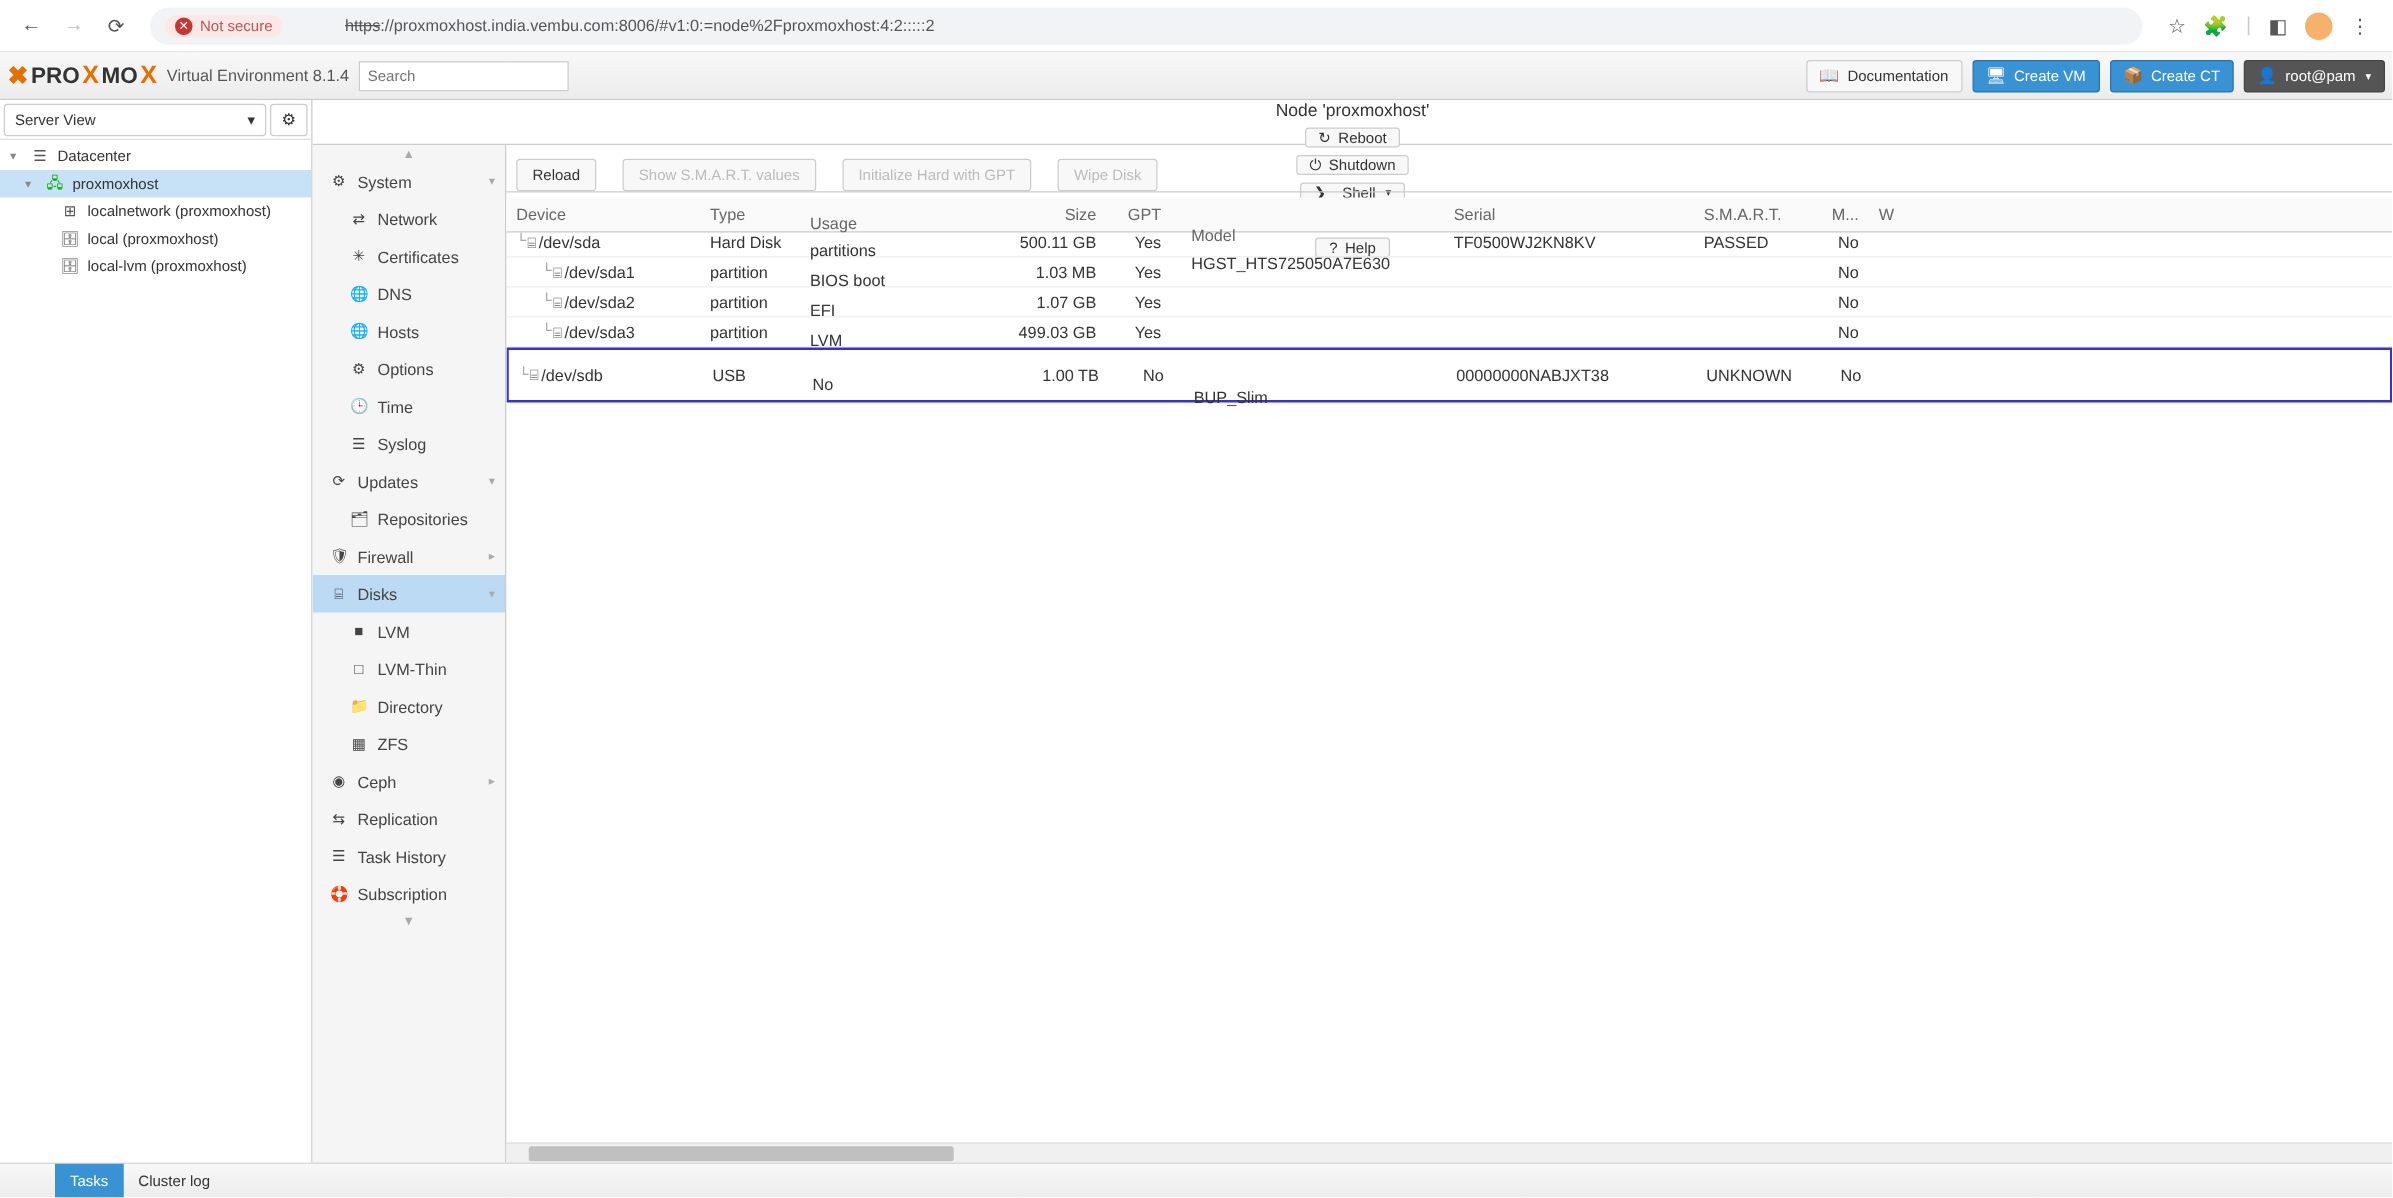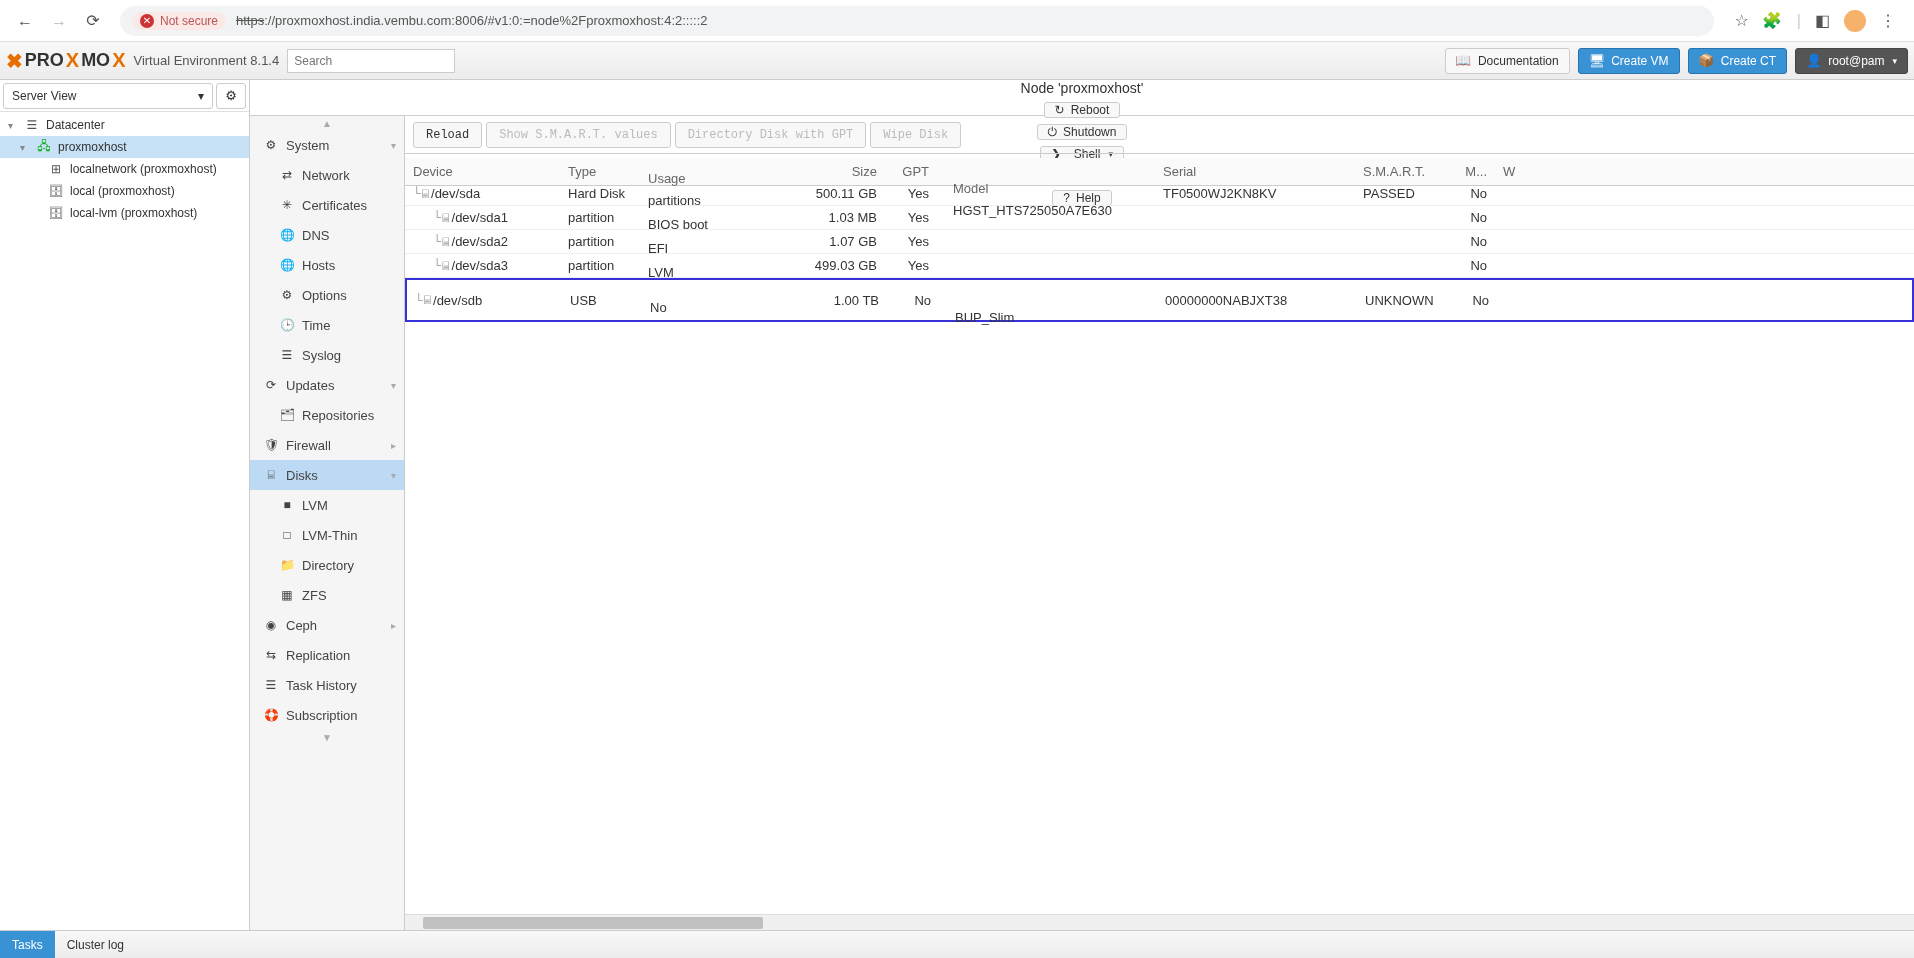--- a/index.html
+++ b/index.html
@@ -5,21 +5,21 @@
 * { box-sizing: border-box; margin: 0; padding: 0; }
 body { font-family: "Helvetica Neue", Arial, sans-serif; font-size: 13px; color: #333; background: #fff; overflow: hidden; }
 
 
 .browser-bar { height: 42px; background: #fff; display: flex; align-items: center; padding: 0 10px; gap: 4px; border-bottom: 1px solid #e0e0e0; }
 .browser-bar .nav-btn { width: 30px; height: 30px; display: flex; align-items: center; justify-content: center; color: #555; font-size: 16px; cursor: pointer; border-radius: 50%; }
 .browser-bar .nav-btn.dis { color: #bbb; }
 .url-bar { flex: 1; height: 30px; background: #f1f3f4; border-radius: 15px; display: flex; align-items: center; padding: 0 12px; gap: 10px; margin: 0 8px; color: #555; }
 .url-bar .badge-ns { color: #b55; background: #fbe9e7; padding: 2px 8px; border-radius: 10px; font-size: 12px; display:flex; align-items:center; gap:6px;}
 .url-bar .badge-ns .x { background:#c33; color:#fff; width:14px;height:14px;border-radius:50%;display:inline-flex;align-items:center;justify-content:center;font-size:10px;}
-.url-text { color: #555; }
+.url-text { color: #555; margin-left: 40px; }
 .url-text .strike { text-decoration: line-through; }
 .browser-icons { display:flex; gap:14px; align-items:center; padding:0 8px;}
 .browser-icons span { font-size:16px; color:#555;}
 .avatar { width:22px;height:22px;border-radius:50%;background:#f6b26b;display:inline-block;}
 
 
 .px-header { height: 38px; background: linear-gradient(#f8f8f8,#ececec); border-bottom: 1px solid #ccc; display: flex; align-items: center; padding: 0 6px; gap: 8px; }
 .px-logo { font-weight: bold; font-size: 18px; letter-spacing: 0; display:flex; align-items:center; gap:2px;}
 .px-logo .x { color: #e57000; font-weight: 900; font-size:20px;}
 .px-title { color:#555; font-size:13px; }
@@ -53,37 +53,37 @@
 .sidemenu { width:155px; border-right:1px solid #ccc; background:#f5f5f5; overflow-y:auto; position:relative;}
 .sidemenu .arrow-top, .sidemenu .arrow-bot { height:14px; display:flex; align-items:center; justify-content:center; color:#aaa; font-size:10px;}
 .sm-item { height:30px; display:flex; align-items:center; padding:0 8px 0 14px; gap:8px; font-size:13px; cursor:pointer; color:#444;}
 .sm-item.sub { padding-left: 30px;}
 .sm-item .exp { margin-left:auto; color:#aaa; font-size:10px;}
 .sm-item.active { background:#bcdaf3;}
 .sm-ic { width:14px; text-align:center; font-size:12px;}
 
 
 .disk-panel { flex:1; display:flex; flex-direction:column; overflow:hidden;}
-.toolbar { height:38px; border-bottom:1px solid #ccc; display:flex; align-items:center; padding:0 8px; gap:4px;font-family:Liberation Mono, monospace;}
+.toolbar { height:38px; border-bottom:1px solid #ccc; display:flex; align-items:flex-end; padding:0 8px; gap:21px;}
 .tbtn { height:26px; padding:0 12px; border:1px solid #ccc; border-radius:3px; background:#f8f8f8; font-size:12px; display:inline-flex; align-items:center;}
 .tbtn.dis { color:#bbb; }
 .grid { flex:1; overflow:auto; font-size:13px;}
 .grid-head, .grid-row { display:flex; align-items:center; border-bottom:1px solid #eee; }
 .grid-head { height:28px; color:#666; border-bottom:1px solid #ccc; background:#fafafa; position:sticky; top:4px;}
 .grid-row { height:24px; }
 .grid-row.highlight { border:2px solid #3731d8; height:44px; }
 .cell { padding:0 8px; overflow:hidden; text-overflow:ellipsis; white-space:nowrap;}
 .c-dev{width:155px; display:flex; align-items:center; gap:2px;} .c-type{width:80px;} .c-use{width:145px;margin-top:14px;} .c-size{width:100px; text-align:right;} .c-gpt{width:60px; text-align:right; padding-right:16px;} .c-model{width:210px;margin-top:34px;} .c-serial{width:200px;} .c-smart{width:100px;} .c-m{width:40px; text-align:right;} .c-w{width:30px;}
 .disk-ic { color:#666; font-size:12px;}
 .tree-lines { color:#aaa; font-family:monospace; letter-spacing:-1px;}
 .hscroll { height:16px; background:#f0f0f0; border-top:1px solid #ddd; position:relative;}
 .hscroll .thumb { position:absolute; left:18px; top:2px; height:12px; width:340px; background:#c0c0c0; border-radius:2px;}
 
 
-.footer { height:28px; background:linear-gradient(#f8f8f8,#ececec); border-top:1px solid #ccc; display:flex; align-items:center;}
+.footer { height:28px; background:linear-gradient(#f8f8f8,#ececec); border-top:1px solid #ccc; display:flex; align-items:center;padding-left:44px;}
 .footer .ftab { padding:0 12px; height:100%; display:flex; align-items:center; font-size:12px; cursor:pointer;}
 .footer .ftab.active { background:#3892d4; color:#fff;}
 </style>
 </head>
 <body>
 
 <div class="browser-bar">
   <div class="nav-btn">←</div>
   <div class="nav-btn dis">→</div>
   <div class="nav-btn">⟳</div>
@@ -285,21 +285,21 @@
             <span class="sm-ic">🛟</span>
             <span>Subscription</span>
           </div>
         <div class="arrow-bot">▼</div>
       </div>
 
       <div class="disk-panel">
         <div class="toolbar">
           <span class="tbtn">Reload</span>
           <span class="tbtn dis">Show S.M.A.R.T. values</span>
-          <span class="tbtn dis">Directory Disk with GPT</span>
+          <span class="tbtn dis">Initialize Hard with GPT</span>
           <span class="tbtn dis">Wipe Disk</span>
         </div>
         <div class="grid">
           <div class="grid-head">
             <div class="cell c-dev">Device</div>
             <div class="cell c-type">Type</div>
             <div class="cell c-use">Usage</div>
             <div class="cell c-size">Size</div>
             <div class="cell c-gpt">GPT</div>
             <div class="cell c-model">Model</div>

